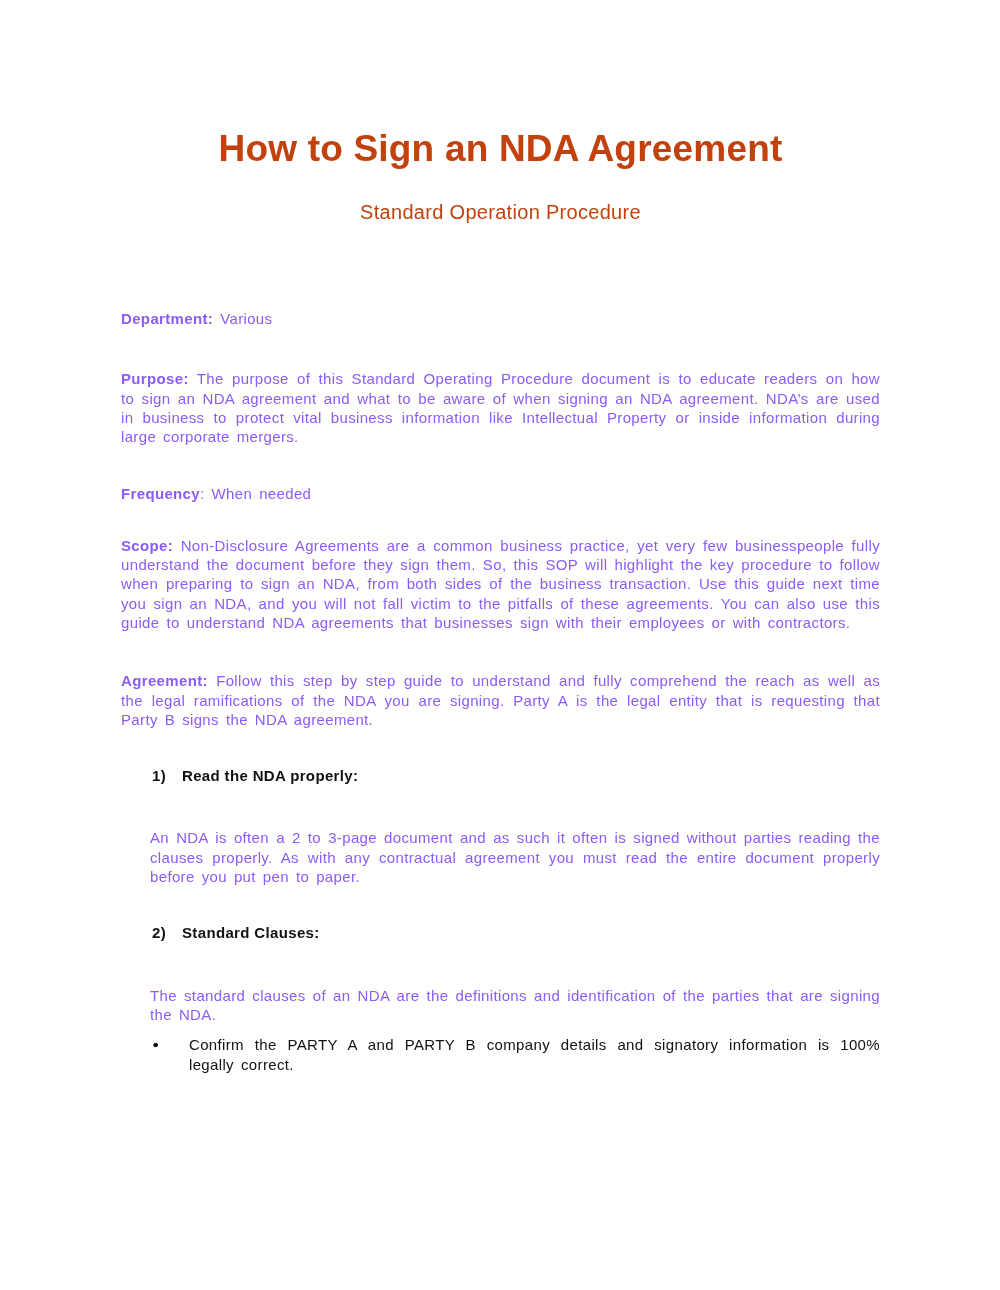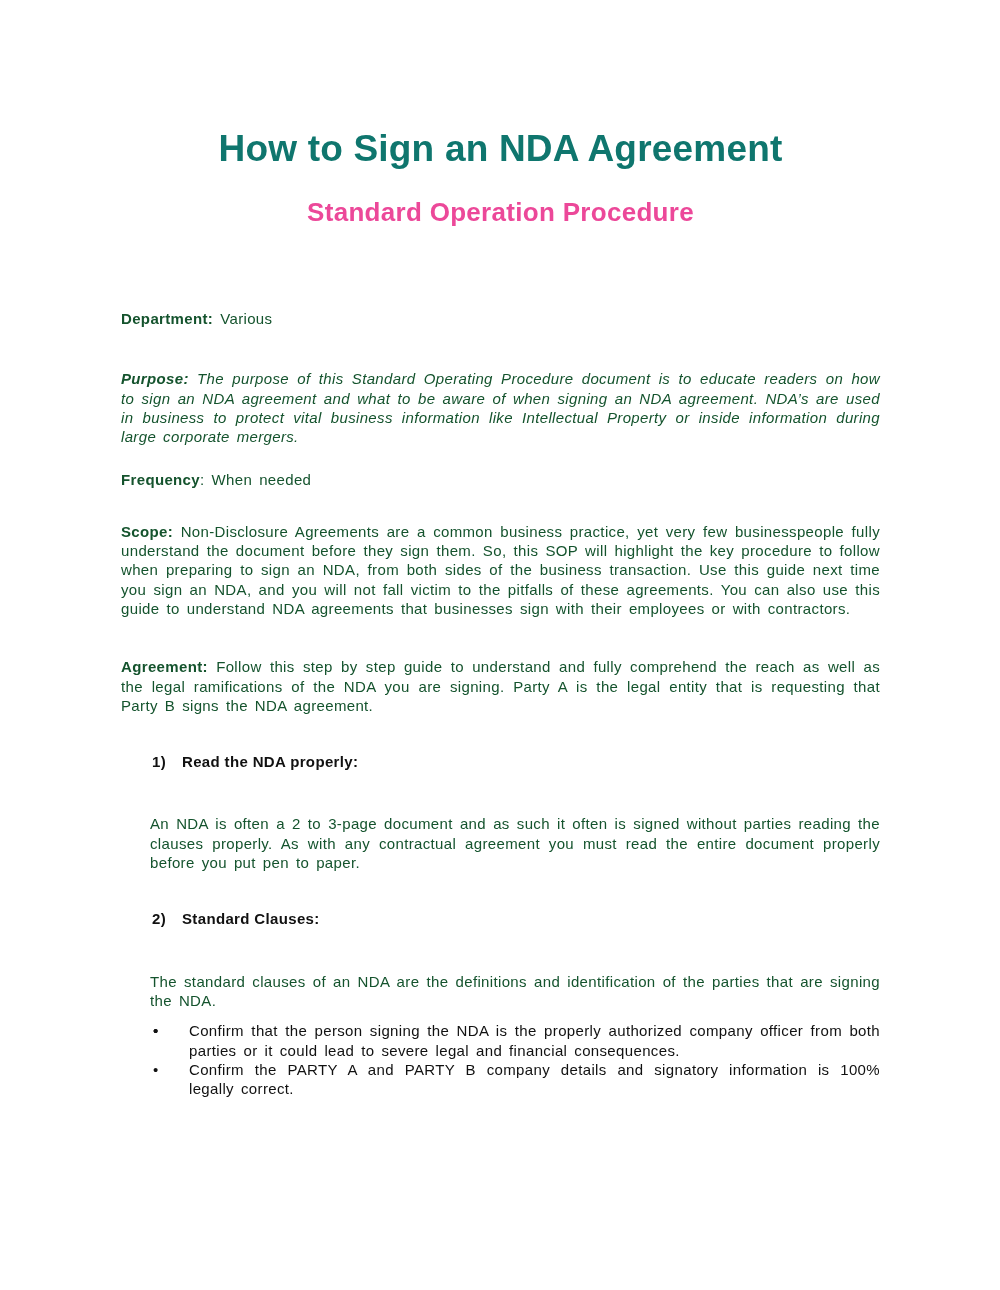--- a/index.html
+++ b/index.html
@@ -18,45 +18,45 @@
   }
   .content {
     margin-left: 121px;
     width: 759px;
   }
   .doc-title {
     margin-top: 127px;
     font-size: 37px;
     line-height: 44px;
     font-weight: 700;
-    color: #0f766e;
+    color: #c2410c;
     text-align: center;
     letter-spacing: 0.2px;
   }
   .doc-subtitle {
     margin-top: 26px;
-    font-size: 26px;
+    font-size: 20px;
     line-height: 31px;
-    font-weight: 700;
-    color: #ec4899;
+    font-weight: 400;
+    color: #c2410c;
     text-align: center;
     letter-spacing: 0.3px;
   }
   .para {
     font-size: 15px;
     line-height: 19.3px;
     text-align: justify;
     letter-spacing: 0.35px;
     word-spacing: 2.5px;
-    color: #14532d;
+    color: #8b5cf6;
   }
   .lbl { font-weight: 700; }
   .p-department { margin-top: 81px; }
-  .p-purpose    { margin-top: 41px; font-style: italic; }
-  .p-frequency  { margin-top: 24px; }
+  .p-purpose    { margin-top: 41px; }
+  .p-frequency  { margin-top: 38px; }
   .p-scope      { margin-top: 32px; }
   .p-procedure  { margin-top: 39px; }
   .step-heading {
     position: relative;
     margin-top: 37px;
     padding-left: 61px;
     font-size: 15px;
     line-height: 19.3px;
     font-weight: 700;
     letter-spacing: 0.35px;
@@ -111,18 +111,18 @@
     <p class="step-heading"><span class="step-num">1)</span><span>Read the NDA properly:</span></p>
 
     <p class="para step-body">An NDA is often a 2 to 3-page document and as such it often is signed without parties reading the clauses properly. As with any contractual agreement you must read the entire document properly before you put pen to paper.</p>
 
     <p class="step-heading"><span class="step-num">2)</span><span>Standard Clauses:</span></p>
 
     <p class="para step-body">The standard clauses of an NDA are the definitions and identification of the parties that are signing the NDA.</p>
 
     <ul class="bullets">
       <li><span class="bullet-dot">•</span></li>
-      <li><span class="bullet-dot">•</span><span>Confirm that the person signing the NDA is the properly authorized company officer from both parties or it could lead to severe legal and financial consequences.</span></li>
+      <li><span class="bullet-dot">•</span></li>
       <li><span class="bullet-dot">•</span><span>Confirm the PARTY A and PARTY B company details and signatory information is 100% legally correct.</span></li>
     </ul>
 
   </div>
 </div>
 
 </body></html>

